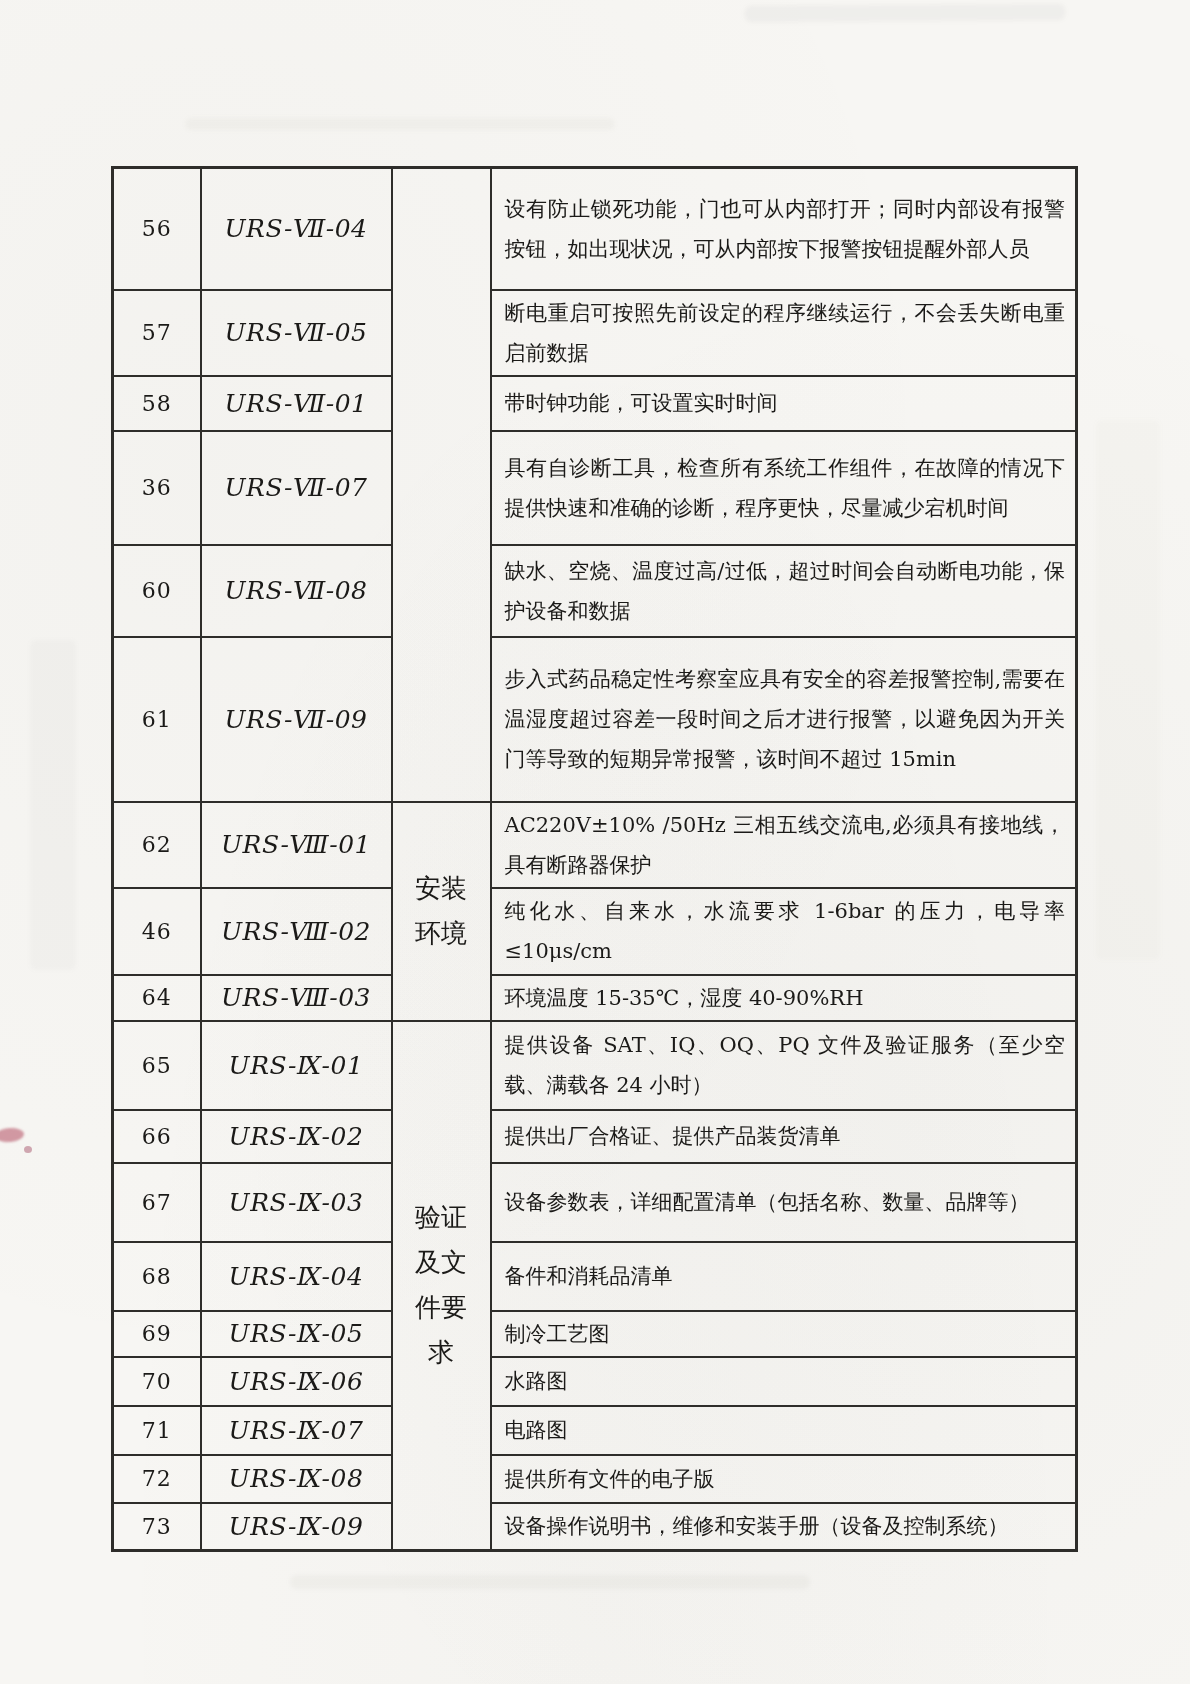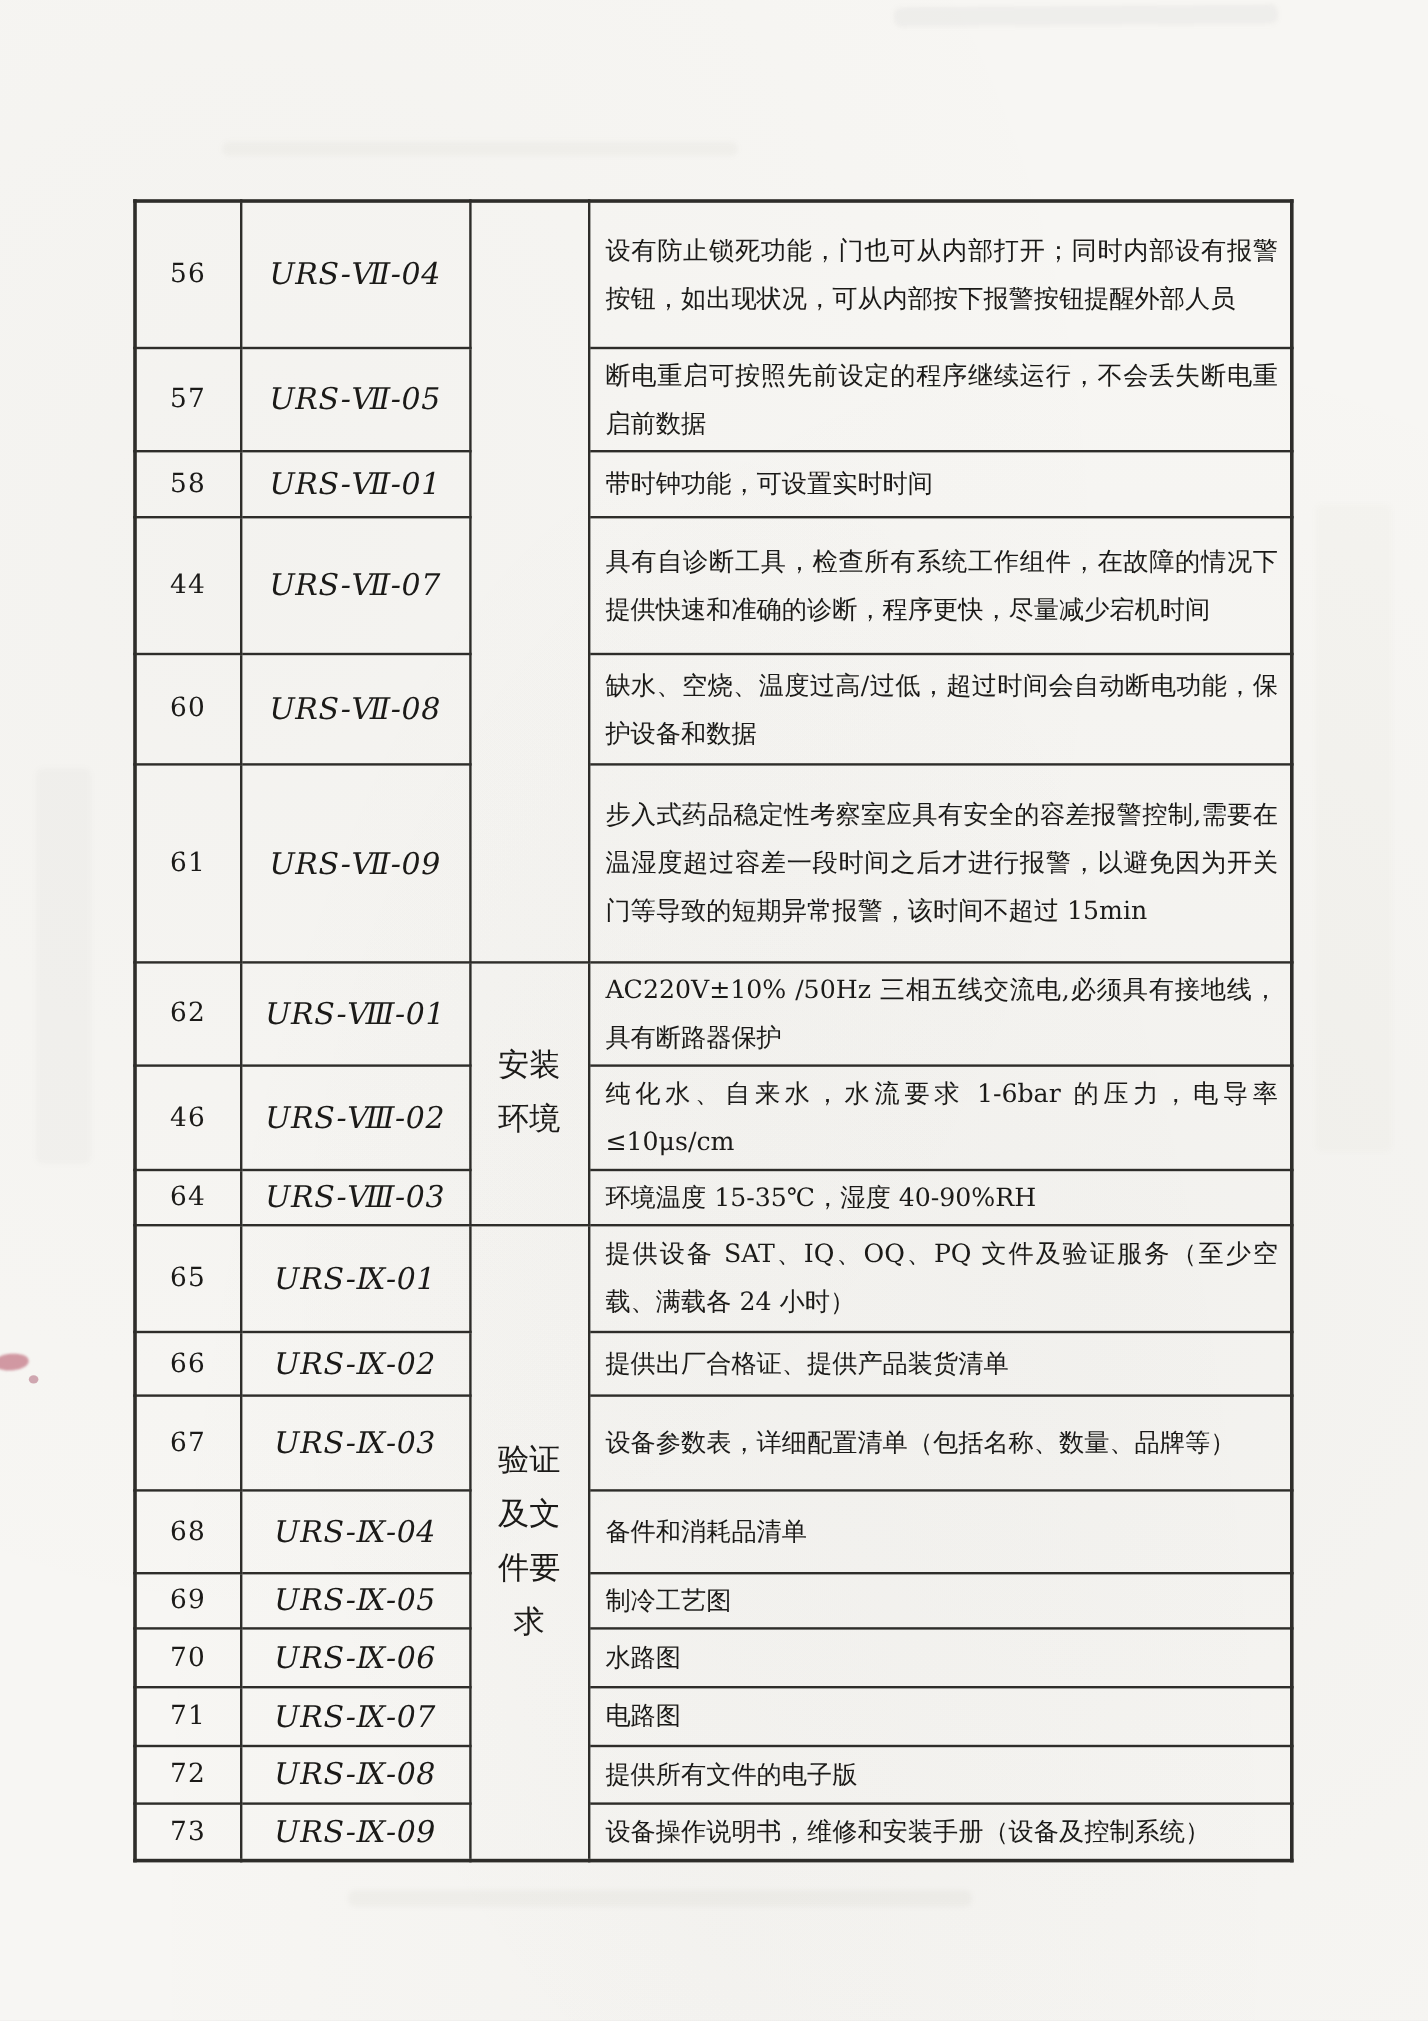--- a/index.html
+++ b/index.html
@@ -133,21 +133,21 @@
           <td class="col-no">57</td>
           <td class="col-code">URS-Ⅶ-05</td>
           <td class="col-desc">断电重启可按照先前设定的程序继续运行，不会丢失断电重启前数据</td>
         </tr>
         <tr style="height: 55px;">
           <td class="col-no">58</td>
           <td class="col-code">URS-Ⅶ-01</td>
           <td class="col-desc">带时钟功能，可设置实时时间</td>
         </tr>
         <tr style="height: 114px;">
-          <td class="col-no">44</td>
+          <td class="col-no">36</td>
           <td class="col-code">URS-Ⅶ-07</td>
           <td class="col-desc">具有自诊断工具，检查所有系统工作组件，在故障的情况下提供快速和准确的诊断，程序更快，尽量减少宕机时间</td>
         </tr>
         <tr style="height: 92px;">
           <td class="col-no">60</td>
           <td class="col-code">URS-Ⅶ-08</td>
           <td class="col-desc">缺水、空烧、温度过高/过低，超过时间会自动断电功能，保护设备和数据</td>
         </tr>
         <tr style="height: 165px;">
           <td class="col-no">61</td>

